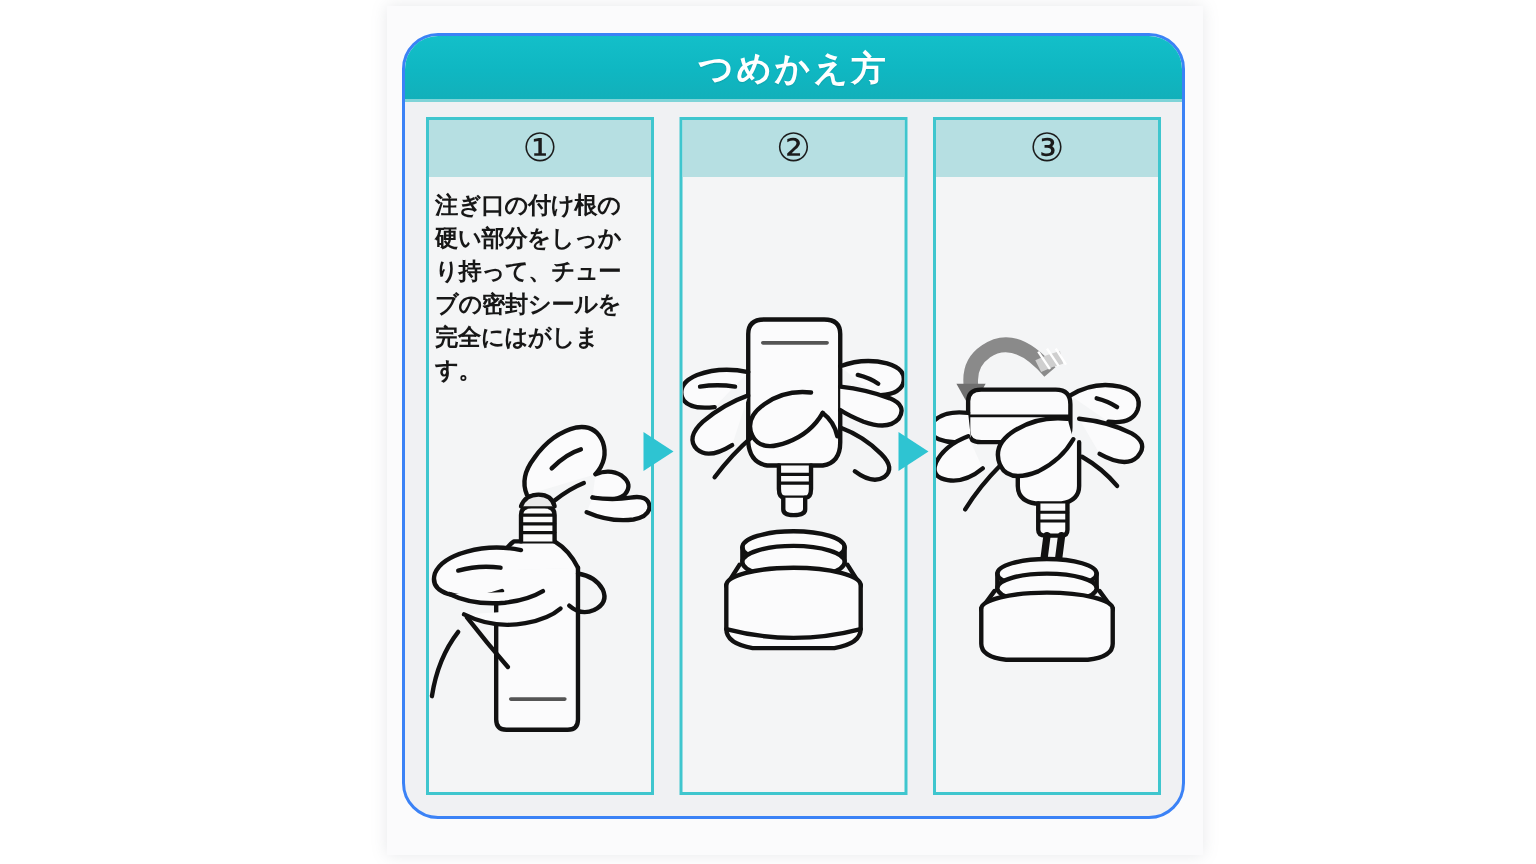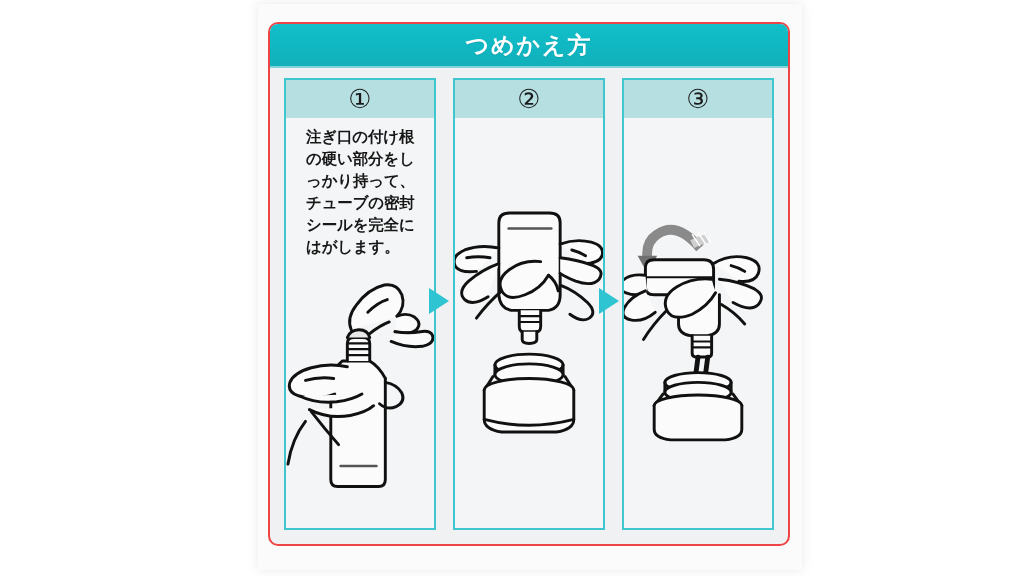--- a/index.html
+++ b/index.html
@@ -32,22 +32,22 @@
     box-shadow: 0 0 10px rgba(120,130,140,0.18);
   }
 
   
   .frame {
     position: absolute;
     left: 268px;
     top: 22px;
     width: 522px;
     height: 524px;
-    border: 2px solid #ef4444;
-    border-radius: 10px;
+    border: 2px solid #3b82f6;
+    border-radius: 24px;
     background: #f0f1f3;
     box-sizing: border-box;
     overflow: hidden;
   }
 
   
   .header-bar {
     position: absolute;
     left: 0;
     top: 0;
@@ -103,21 +103,21 @@
   }
   .panel-num {
     font-size: 26px;
     line-height: 1;
     color: #1b1b1b;
     font-family: "DejaVu Sans", sans-serif;
   }
 
   .panel-text {
     flex: 0 0 auto;
-    padding: 8px 6px 4px 20px;
+    padding: 8px 6px 4px 4px;
     font-size: 15.5px;
     line-height: 1.42;
     color: #171717;
     font-weight: bold;
     letter-spacing: -0.2px;
     word-break: break-all;
   }
 
   .panel-art {
     flex: 1 1 auto;

